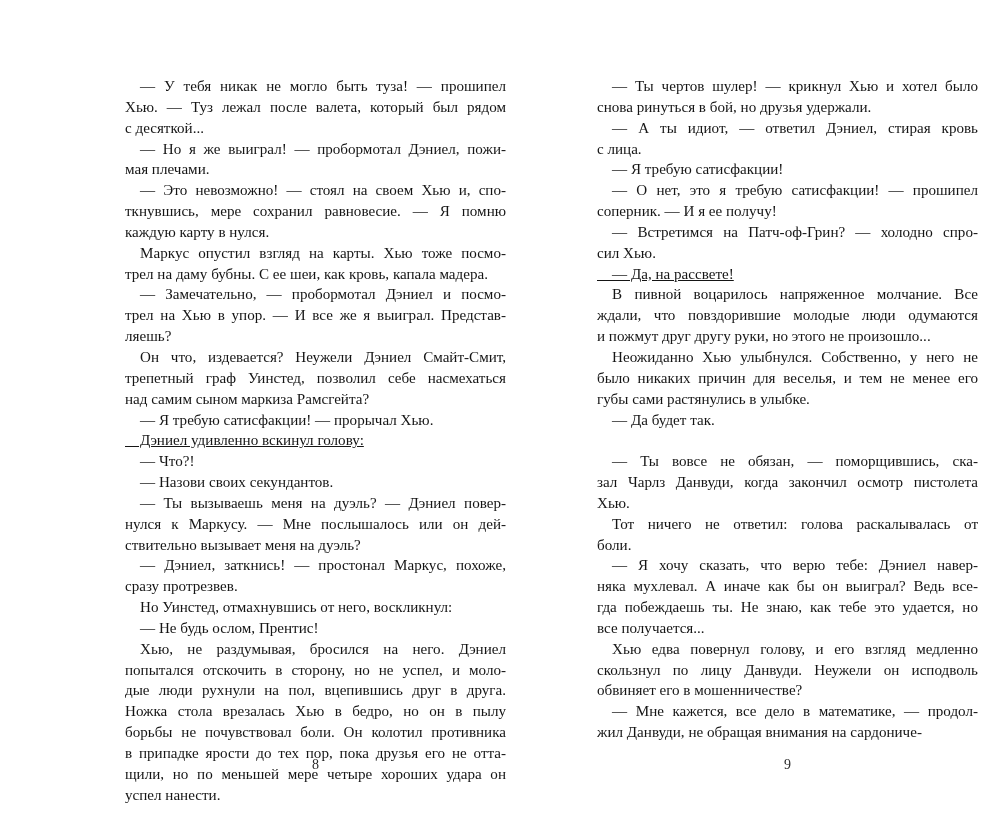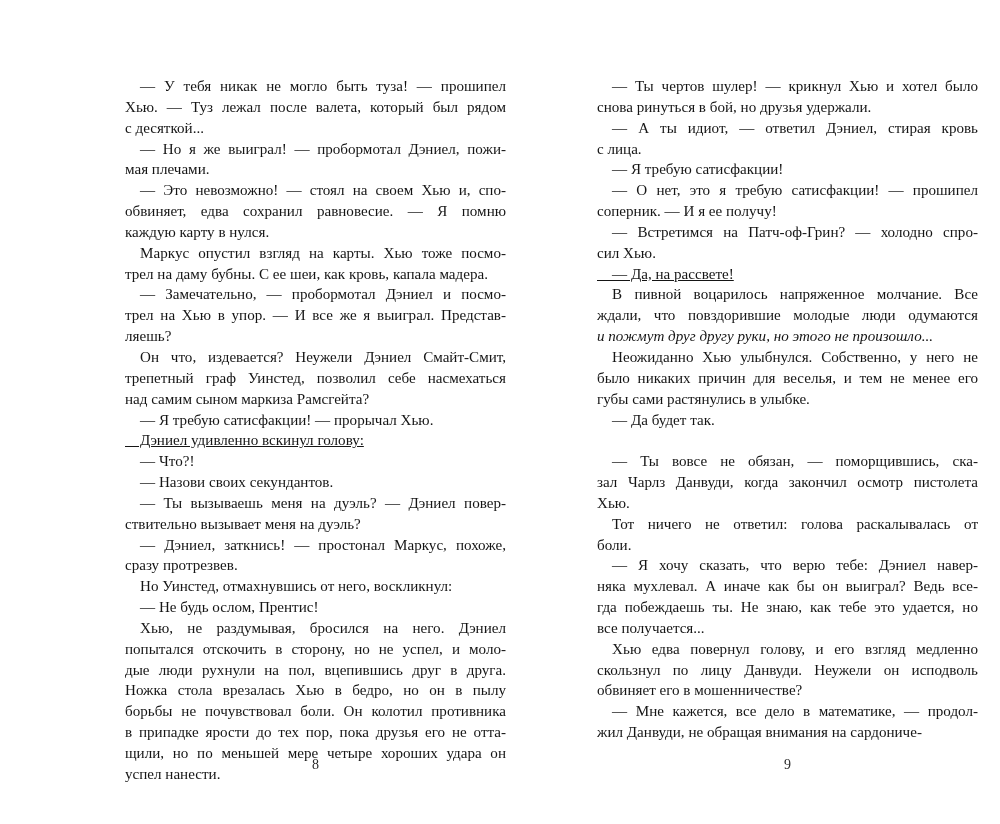--- a/index.html
+++ b/index.html
@@ -92,21 +92,21 @@
           <span class="line"><span class="j"> — У тебя никак не могло быть туза! — прошипел</span></span>
           <span class="line"><span class="j">Хью. — Туз лежал после валета, который был рядом</span></span>
           <span class="line last"><span class="j" style="text-align-last: left;">с десяткой...</span></span>
         </p>
         <p class="para">
           <span class="line"><span class="j"> — Но я же выиграл! — пробормотал Дэниел, пожи-</span></span>
           <span class="line last"><span class="j" style="text-align-last: left;">мая плечами.</span></span>
         </p>
         <p class="para">
           <span class="line"><span class="j"> — Это невозможно! — стоял на своем Хью и, спо-</span></span>
-          <span class="line"><span class="j">обвиняет, едва сохранил равновесие. — Я помню</span></span>
+          <span class="line"><span class="j">ткнувшись, мере сохранил равновесие. — Я помню</span></span>
           <span class="line last"><span class="j" style="text-align-last: left;">каждую карту в нулся.</span></span>
         </p>
         <p class="para">
           <span class="line"><span class="j"> Маркус опустил взгляд на карты. Хью тоже посмо-</span></span>
           <span class="line last"><span class="j" style="text-align-last: left;">трел на даму бубны. С ее шеи, как кровь, капала мадера.</span></span>
         </p>
         <p class="para">
           <span class="line"><span class="j"> — Замечательно, — пробормотал Дэниел и посмо-</span></span>
           <span class="line"><span class="j">трел на Хью в упор. — И все же я выиграл. Представ-</span></span>
           <span class="line last"><span class="j" style="text-align-last: left;">ляешь?</span></span>
@@ -123,20 +123,21 @@
           <span class="line last"><span class="j" style="text-align-last: left; text-decoration: underline;"> Дэниел удивленно вскинул голову:</span></span>
         </p>
         <p class="para">
           <span class="line last"><span class="j" style="text-align-last: left;"> — Что?!</span></span>
         </p>
         <p class="para">
           <span class="line last"><span class="j" style="text-align-last: left;"> — Назови своих секундантов.</span></span>
         </p>
         <p class="para">
           <span class="line"><span class="j"> — Ты вызываешь меня на дуэль? — Дэниел повер-</span></span>
+          <span class="line"><span class="j">нулся к Маркусу. — Мне послышалось или он дей-</span></span>
           <span class="line last"><span class="j" style="text-align-last: left;">ствительно вызывает меня на дуэль?</span></span>
         </p>
         <p class="para">
           <span class="line"><span class="j"> — Дэниел, заткнись! — простонал Маркус, похоже,</span></span>
           <span class="line last"><span class="j" style="text-align-last: left;">сразу протрезвев.</span></span>
         </p>
         <p class="para">
           <span class="line last"><span class="j" style="text-align-last: left;"> Но Уинстед, отмахнувшись от него, воскликнул:</span></span>
         </p>
         <p class="para">
@@ -176,21 +177,21 @@
         <p class="para">
           <span class="line"><span class="j"> — Встретимся на Патч-оф-Грин? — холодно спро-</span></span>
           <span class="line last"><span class="j" style="text-align-last: left;">сил Хью.</span></span>
         </p>
         <p class="para">
           <span class="line last"><span class="j" style="text-align-last: left; text-decoration: underline;"> — Да, на рассвете!</span></span>
         </p>
         <p class="para">
           <span class="line"><span class="j"> В пивной воцарилось напряженное молчание. Все</span></span>
           <span class="line"><span class="j">ждали, что повздорившие молодые люди одумаются</span></span>
-          <span class="line last"><span class="j" style="text-align-last: left; font-style: italic;">и пожмут друг другу руки, но этого не произошло...</span></span>
+          <span class="line last"><span class="j" style="text-align-last: left;">и пожмут друг другу руки, но этого не произошло...</span></span>
         </p>
         <p class="para">
           <span class="line"><span class="j"> Неожиданно Хью улыбнулся. Собственно, у него не</span></span>
           <span class="line"><span class="j">было никаких причин для веселья, и тем не менее его</span></span>
           <span class="line last"><span class="j" style="text-align-last: left;">губы сами растянулись в улыбке.</span></span>
         </p>
         <p class="para">
           <span class="line last"><span class="j" style="text-align-last: left;"> — Да будет так.</span></span>
         </p>
         <span class="blank-line"></span>

